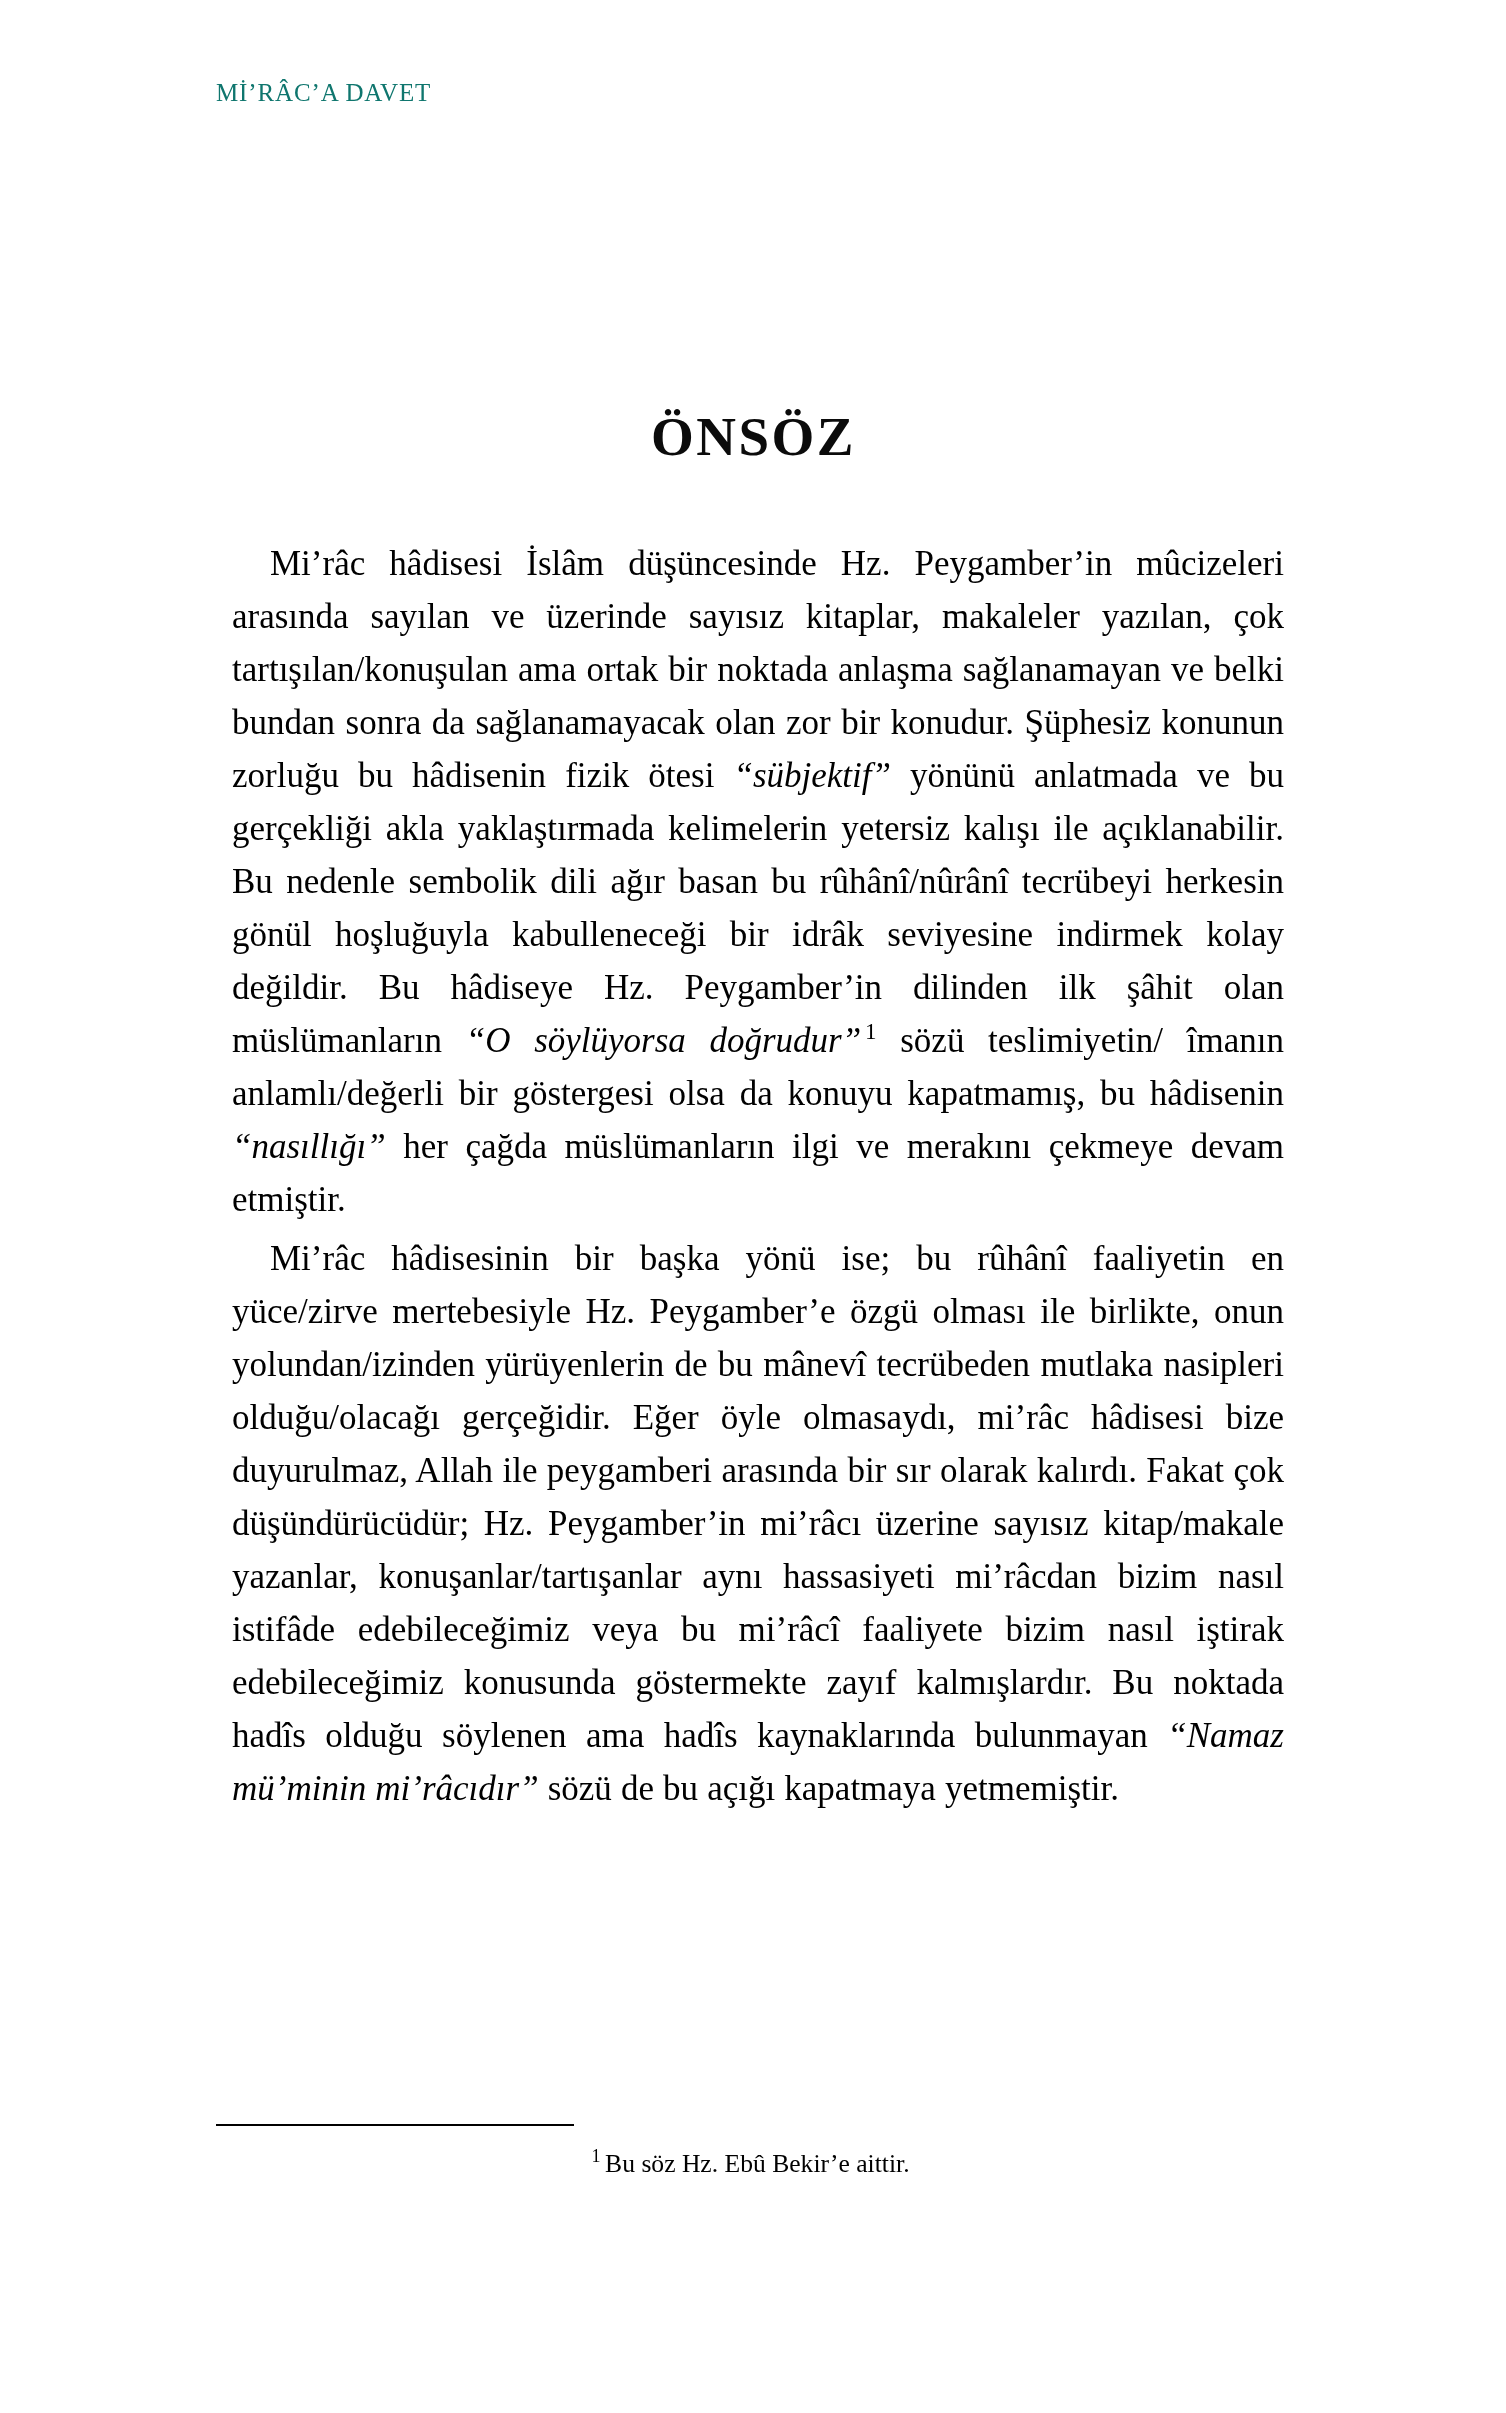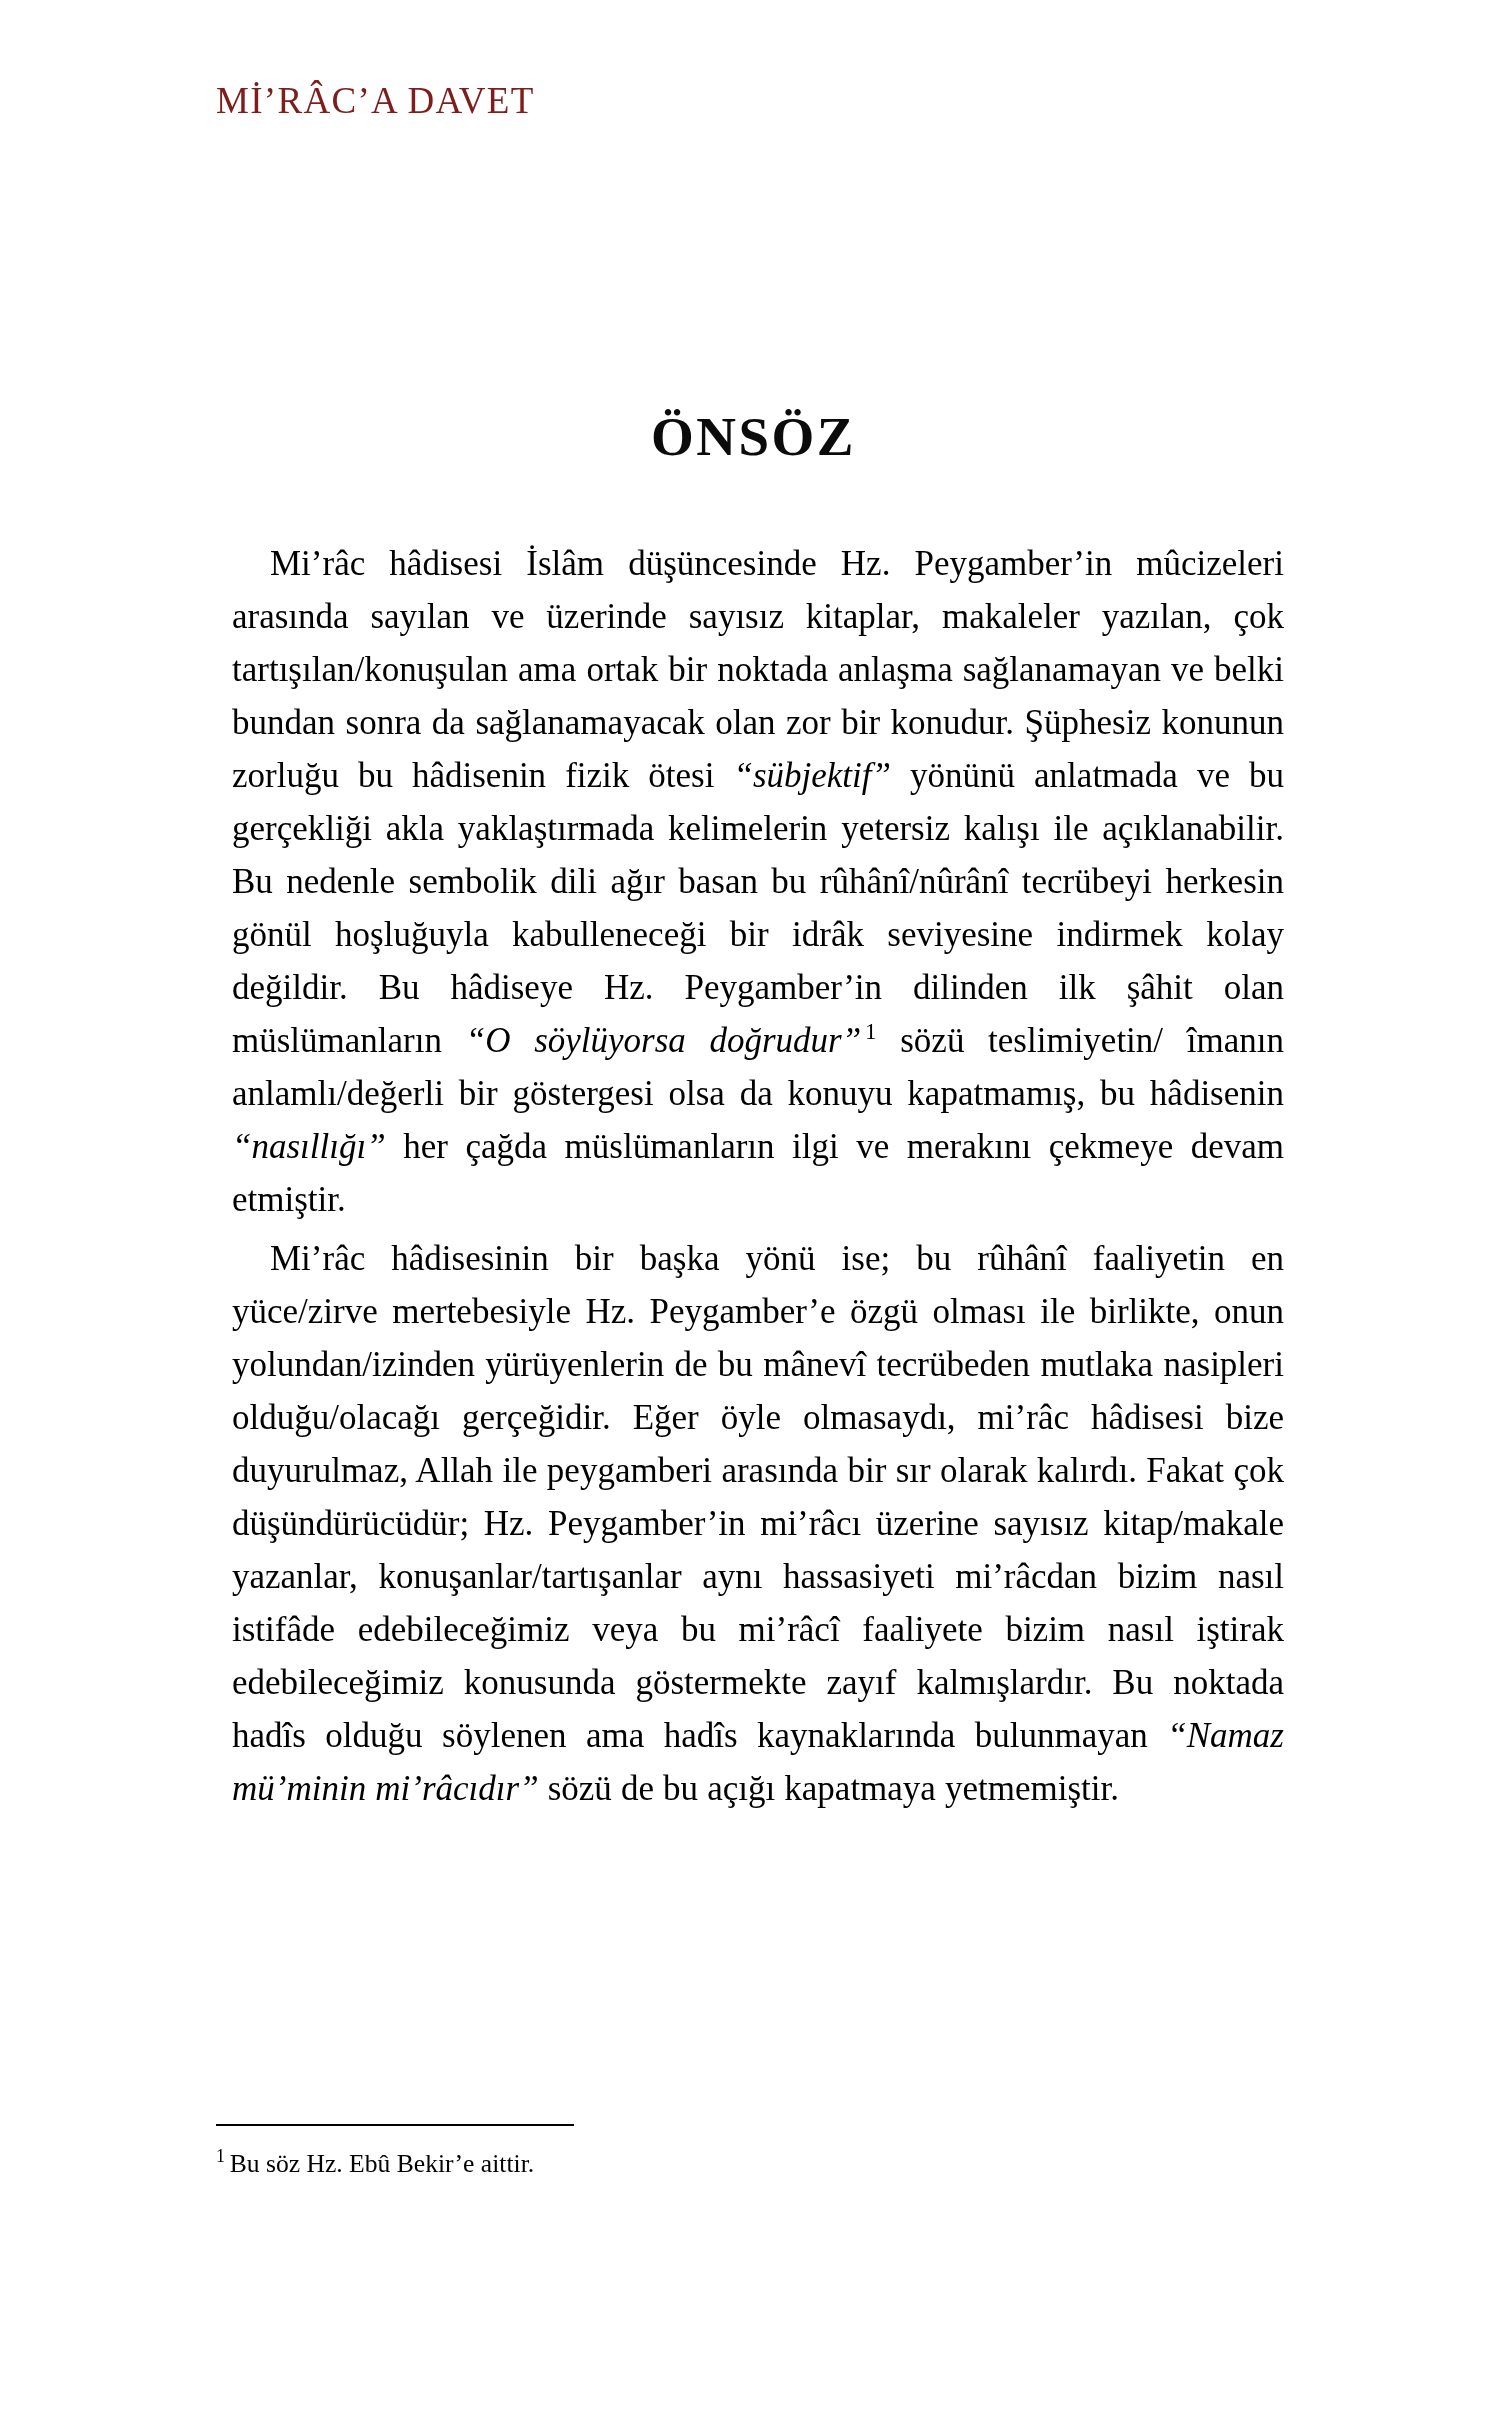--- a/index.html
+++ b/index.html
@@ -18,25 +18,25 @@
     background: #ffffff;
     box-sizing: border-box;
     overflow: hidden;
   }
 
   
   .running-header {
     position: absolute;
     left: 216px;
     top: 79px;
-    font-size: 37px;
+    font-size: 25px;
     letter-spacing: 0.035em;
     font-variant: small-caps;
     text-transform: none;
-    color: #7f1d1d;
+    color: #0f766e;
     white-space: nowrap;
   }
 
   
   .chapter-title {
     position: absolute;
     left: 0;
     right: 0;
     top: 369px;
     text-align: center;
@@ -86,21 +86,21 @@
   .footnote-rule {
     width: 358px;
     height: 0;
     border-top: 2.8px solid #000000;
     margin: 0 0 21px 0;
   }
   .footnote {
     margin: 0;
     font-size: 25.6px;
     line-height: 34px;
-    text-align: left;
+    text-align: center;
   }
   .footnote .fn-num {
     font-size: 18px;
     vertical-align: super;
     line-height: 0;
     padding-right: 4.7px;
   }
 </style>
 </head>
 <body>

